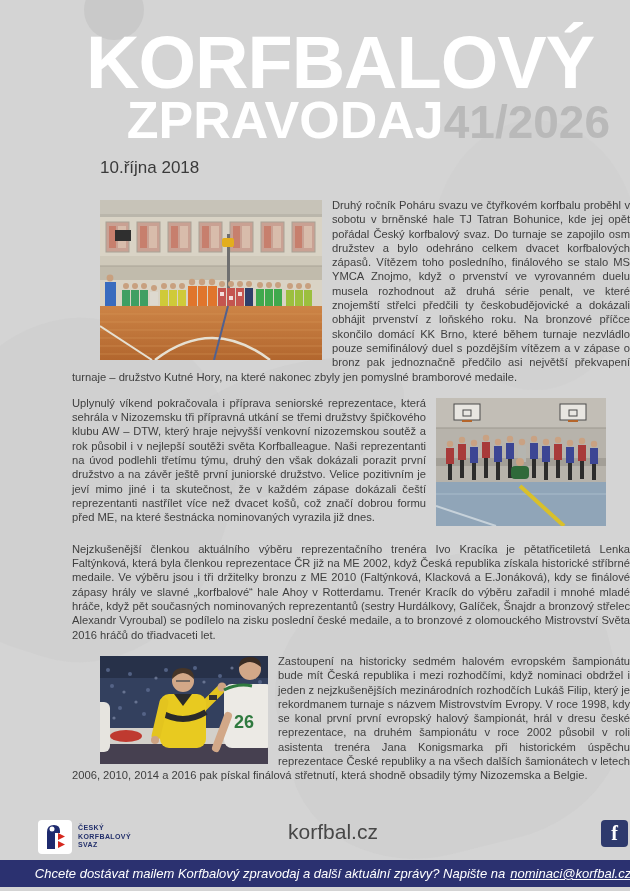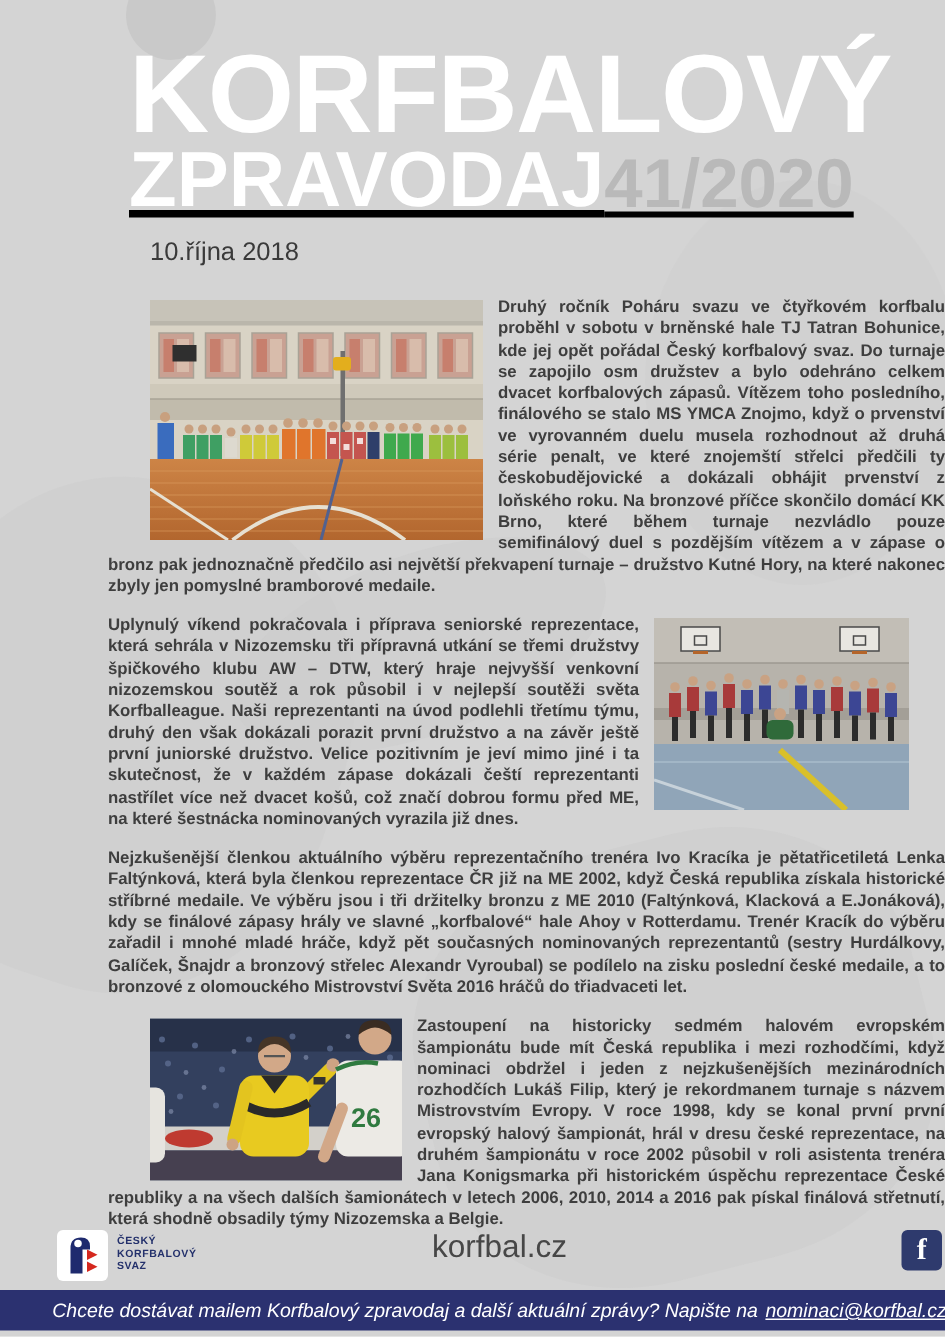--- a/index.html
+++ b/index.html
@@ -10,29 +10,29 @@
   
   .wm{position:absolute;z-index:0;}
   .wm-ball{left:84px;top:-20px;width:60px;height:60px;border-radius:50%;background:#c9c9c9;}
   .wm-blob1{left:-70px;top:320px;width:300px;height:340px;border-radius:45%;background:#cecece;transform:rotate(18deg);opacity:.65;}
   .wm-blob2{left:280px;top:560px;width:340px;height:290px;border-radius:40%;background:#cdcdcd;transform:rotate(-14deg);opacity:.6;}
   .wm-blob3{left:430px;top:120px;width:210px;height:270px;border-radius:50%;background:#d0d0d0;opacity:.75;}
   .wm-blob4{left:150px;top:370px;width:260px;height:120px;border-radius:50%;background:#cccccc;transform:rotate(-20deg);opacity:.5;}
 
   header{position:relative;z-index:1;padding:30px 36px 0 50px;}
   .title1{font-size:74px;font-weight:bold;color:#ffffff;line-height:66px;letter-spacing:-1px;}
-  .title-row{display:flex;justify-content:flex-start;align-items:flex-end;text-decoration:underline;}
+  .title-row{display:flex;justify-content:flex-end;align-items:flex-end;}
   .title2{font-size:52px;font-weight:bold;color:#ffffff;line-height:48px;letter-spacing:0;}
   .issue{font-size:46px;font-weight:bold;color:#b9b9b9;line-height:44px;margin-right:20px;}
   .date{margin:14px 0 0 14px;font-size:17px;color:#3a3a3a;}
 
   main{position:relative;z-index:1;padding:20px 36px 0;}
   .article{margin-bottom:12px;}
   .article::after{content:"";display:block;clear:both;}
-  .article p{margin:0;font-size:11.2px;line-height:14.3px;color:#3e3e3e;text-align:justify;font-weight:bold;}
+  .article p{margin:0;font-size:11.2px;line-height:14.3px;color:#3e3e3e;text-align:justify;}
   .photo{display:block;}
   .photo-left{float:left;margin:2px 10px 4px 28px;}
   .photo-right{float:right;margin:2px 0 4px 10px;margin-right:24px;}
 
   footer{position:absolute;z-index:1;left:0;right:0;bottom:27px;height:44px;
     display:flex;align-items:flex-start;padding:0 38px;box-sizing:border-box;}
   .logo{display:flex;align-items:center;gap:6px;}
   .logo-text{font-size:7px;line-height:8.5px;font-weight:bold;color:#23306b;letter-spacing:.4px;}
   .website{position:absolute;left:0;right:0;text-align:center;font-size:21px;color:#474747;}
   .fb{margin-left:auto;width:27px;height:27px;background:#2e3a6d;border-radius:4px;
@@ -51,21 +51,21 @@
   <div class="wm wm-ball"></div>
   <div class="wm wm-blob1"></div>
   <div class="wm wm-blob2"></div>
   <div class="wm wm-blob3"></div>
   <div class="wm wm-blob4"></div>
 
   <header>
     <div class="title1">KORFBALOVÝ</div>
     <div class="title-row">
       <span class="title2">ZPRAVODAJ</span>
-      <span class="issue">41/2020</span>
+      <span class="issue">41/2026</span>
     </div>
     <div class="date">10.října 2018</div>
   </header>
 
   <main>
 
     <section class="article">
       <svg class="photo photo-left" width="222" height="160" viewBox="0 0 222 160">
         <defs>
           <linearGradient id="floor1" x1="0" y1="0" x2="0" y2="1">

